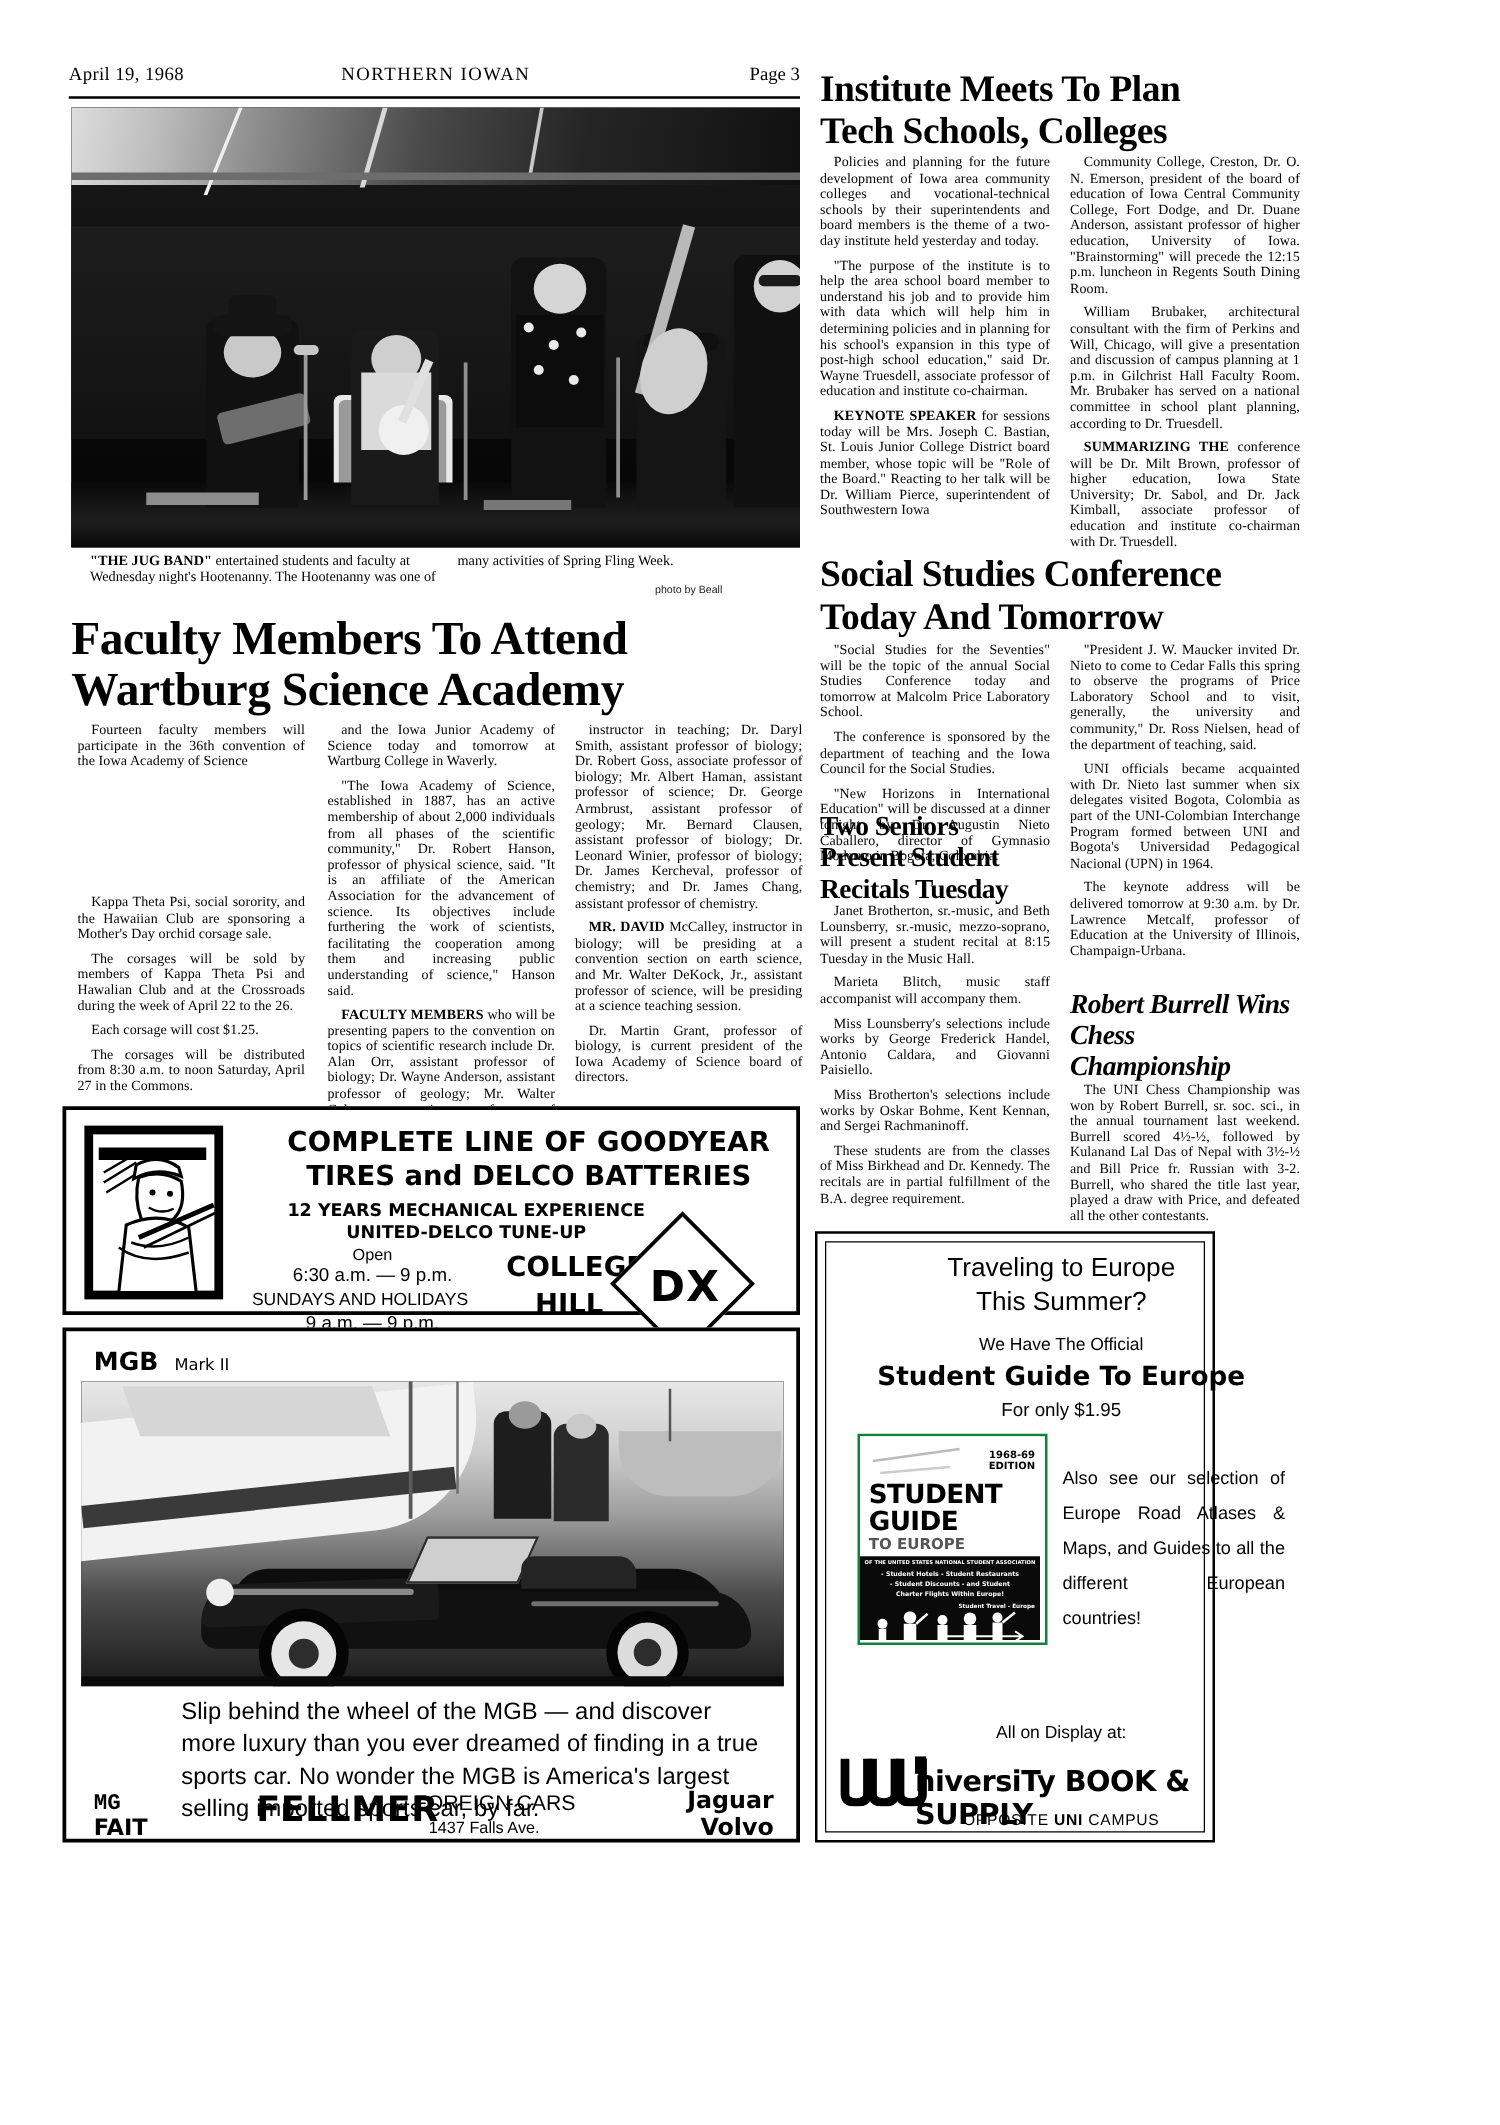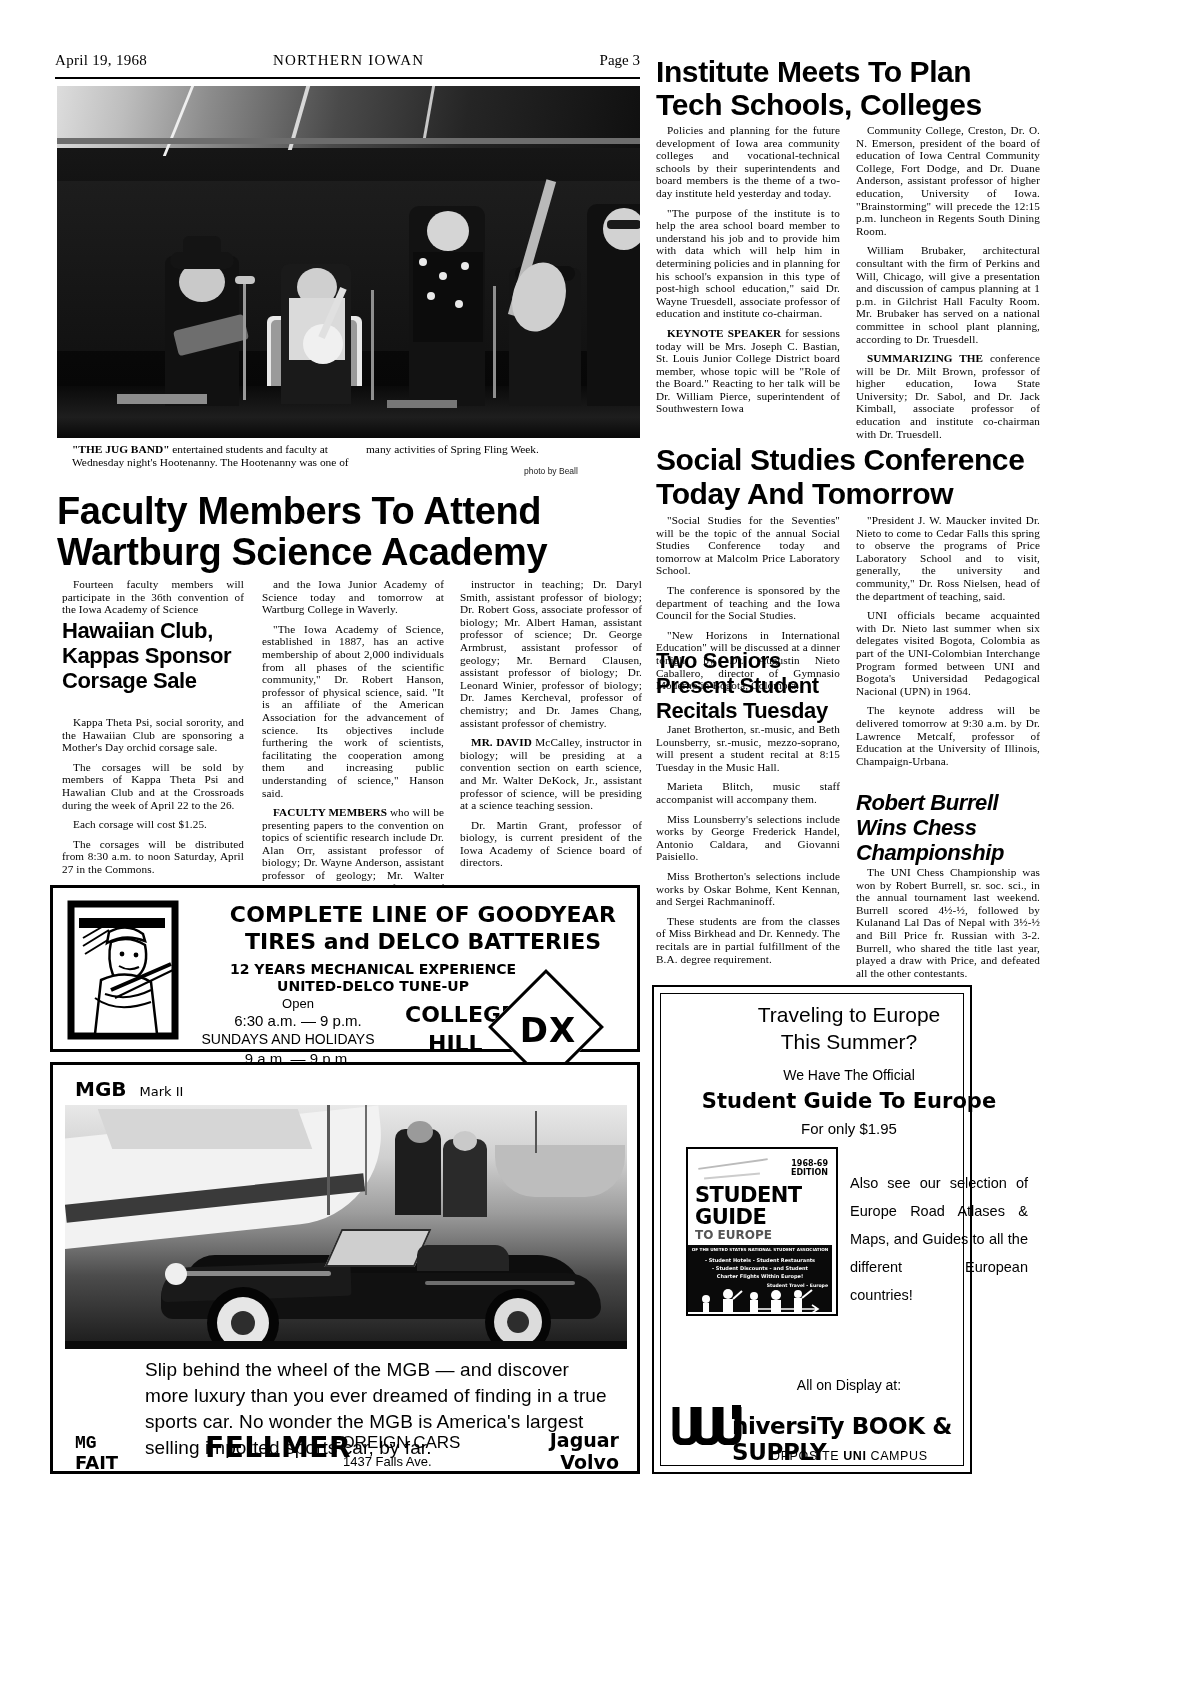--- a/index.html
+++ b/index.html
@@ -21,21 +21,21 @@
   .body-txt{
     font-family:"Liberation Serif", serif;
     font-size:11.2px;line-height:12.6px;text-align:justify;
     -webkit-hyphens:none;hyphens:none;letter-spacing:.1px;
   }
   .body-txt p{margin:0 0 7px 0;text-indent:11px;}
   .lead{font-weight:bold;}
 
   
   .hl{
-    font-family:Liberation Sans, sans-serif;
+    font-family:Liberation Serif, serif;
     font-weight:bold;color:#000;letter-spacing:-0.4px;
   }
   .hl-xl{font-size:38px;line-height:43px;}
   .hl-lg{font-size:30px;line-height:34px;}
   .hl-md{font-size:22px;line-height:25px;}
   .hl-it{font-style:italic;}
 
   
   .photo{position:absolute;background:#0d0d0d;overflow:hidden;}
   .caption{position:absolute;font-family:"Liberation Serif",serif;font-size:11.4px;line-height:13px;}
@@ -138,21 +138,20 @@
   <div class="caption" style="left:366px;top:443px;width:274px;">many activities of Spring Fling Week.</div>
   <div class="credit" style="left:524px;top:466px;">photo by Beall</div>
 
   <div class="hl hl-xl" style="position:absolute;left:57px;top:490px;width:590px;">Faculty Members To Attend</div>
   <div class="hl hl-xl" style="position:absolute;left:57px;top:531px;width:590px;">Wartburg Science Academy</div>
 
   <div class="col body-txt" style="left:62px;top:578px;width:182px;">
     <p>Fourteen faculty members will participate in the 36th convention of the Iowa Academy of Science</p>
   </div>
 
-  <div class="hl hl-md" style="position:absolute;left:62px;top:618px;width:186px;">Hawaiian Club, Kappas Sponsor Corsage Sale</div>
   <div class="col body-txt" style="left:62px;top:716px;width:182px;">
     <p>Kappa Theta Psi, social sorority, and the Hawaiian Club are sponsoring a Mother's Day orchid corsage sale.</p>
     <p>The corsages will be sold by members of Kappa Theta Psi and Hawalian Club and at the Crossroads during the week of April 22 to the 26.</p>
     <p>Each corsage will cost $1.25.</p>
     <p>The corsages will be distributed from 8:30 a.m. to noon Saturday, April 27 in the Commons.</p>
   </div>
 
   <div class="col body-txt" style="left:262px;top:578px;width:182px;">
     <p>and the Iowa Junior Academy of Science today and tomorrow at Wartburg College in Waverly.</p>
     <p>"The Iowa Academy of Science, established in 1887, has an active membership of about 2,000 individuals from all phases of the scientific community," Dr. Robert Hanson, professor of physical science, said. "It is an affiliate of the American Association for the advancement of science. Its objectives include furthering the work of scientists, facilitating the cooperation among them and increasing public understanding of science," Hanson said.</p>
@@ -316,21 +315,21 @@
 
   <div class="ad" style="left:652px;top:985px;width:320px;height:489px;border-width:2px;">
     <div class="ad-in" style="left:6px;top:6px;right:6px;bottom:6px;"></div>
 
     <div class="lsans ctr" style="position:absolute;left:0;top:16px;width:390px;font-size:21px;">Traveling to Europe</div>
     <div class="lsans ctr" style="position:absolute;left:0;top:43px;width:390px;font-size:21px;">This Summer?</div>
     <div class="lsans ctr" style="position:absolute;left:0;top:80px;width:390px;font-size:14px;">We Have The Official</div>
     <div class="sans ctr" style="position:absolute;left:0;top:102px;width:390px;font-size:21px;font-weight:bold;">Student Guide To Europe</div>
     <div class="lsans ctr" style="position:absolute;left:0;top:133px;width:390px;font-size:15px;">For only $1.95</div>
 
-    <div style="position:absolute;left:32px;top:160px;width:148px;height:165px;background:#fff;border:2px solid #000000;overflow:hidden;">
+    <div style="position:absolute;left:32px;top:160px;width:148px;height:165px;background:#fff;border:2px solid #15803d;overflow:hidden;">
       <div style="position:absolute;left:0;top:0;width:144px;height:55px;background:#fff;"></div>
       <div style="position:absolute;left:10px;top:14px;width:70px;height:2px;background:#bbb;transform:rotate(-8deg);"></div>
       <div style="position:absolute;left:16px;top:26px;width:56px;height:2px;background:#ccc;transform:rotate(-5deg);"></div>
       <div class="sans" style="position:absolute;right:8px;top:10px;font-size:8px;font-weight:bold;">1968-69</div>
       <div class="sans" style="position:absolute;right:8px;top:19px;font-size:8px;font-weight:bold;">EDITION</div>
       <div class="sans" style="position:absolute;left:7px;top:34px;font-size:21px;font-weight:bold;letter-spacing:-.5px;">STUDENT</div>
       <div class="sans" style="position:absolute;left:7px;top:56px;font-size:21px;font-weight:bold;letter-spacing:-.5px;">GUIDE</div>
       <div class="sans" style="position:absolute;left:7px;top:79px;font-size:12px;font-weight:bold;color:#555;">TO EUROPE</div>
       <div style="position:absolute;left:0;top:96px;width:144px;height:67px;background:#0a0a0a;"></div>
       <div class="sans ctr" style="position:absolute;left:0;top:98px;width:144px;font-size:4.2px;color:#fff;font-weight:bold;">OF THE UNITED STATES NATIONAL STUDENT ASSOCIATION</div>

